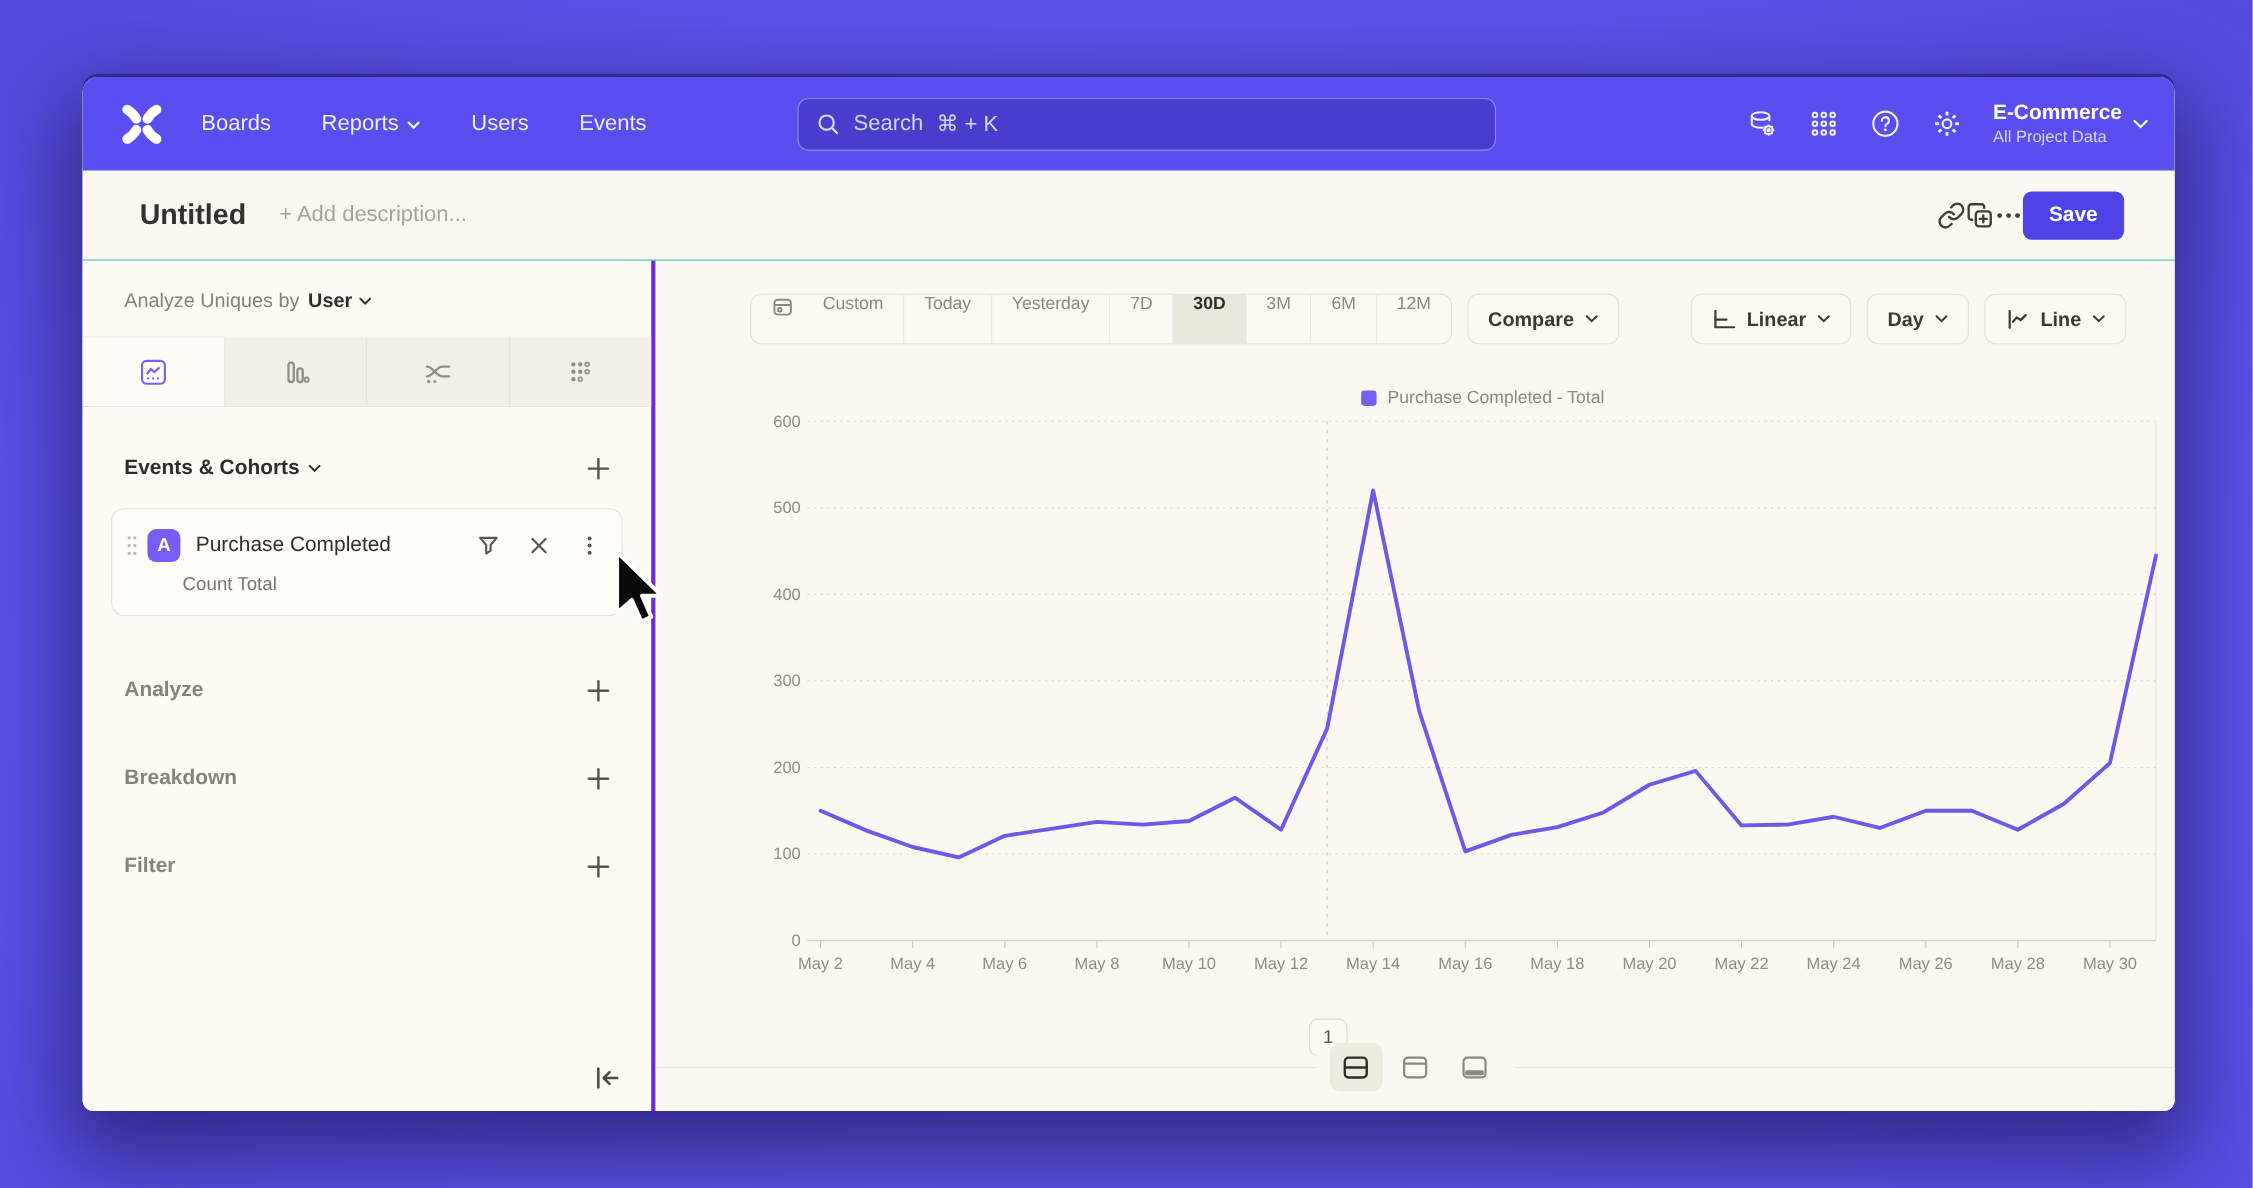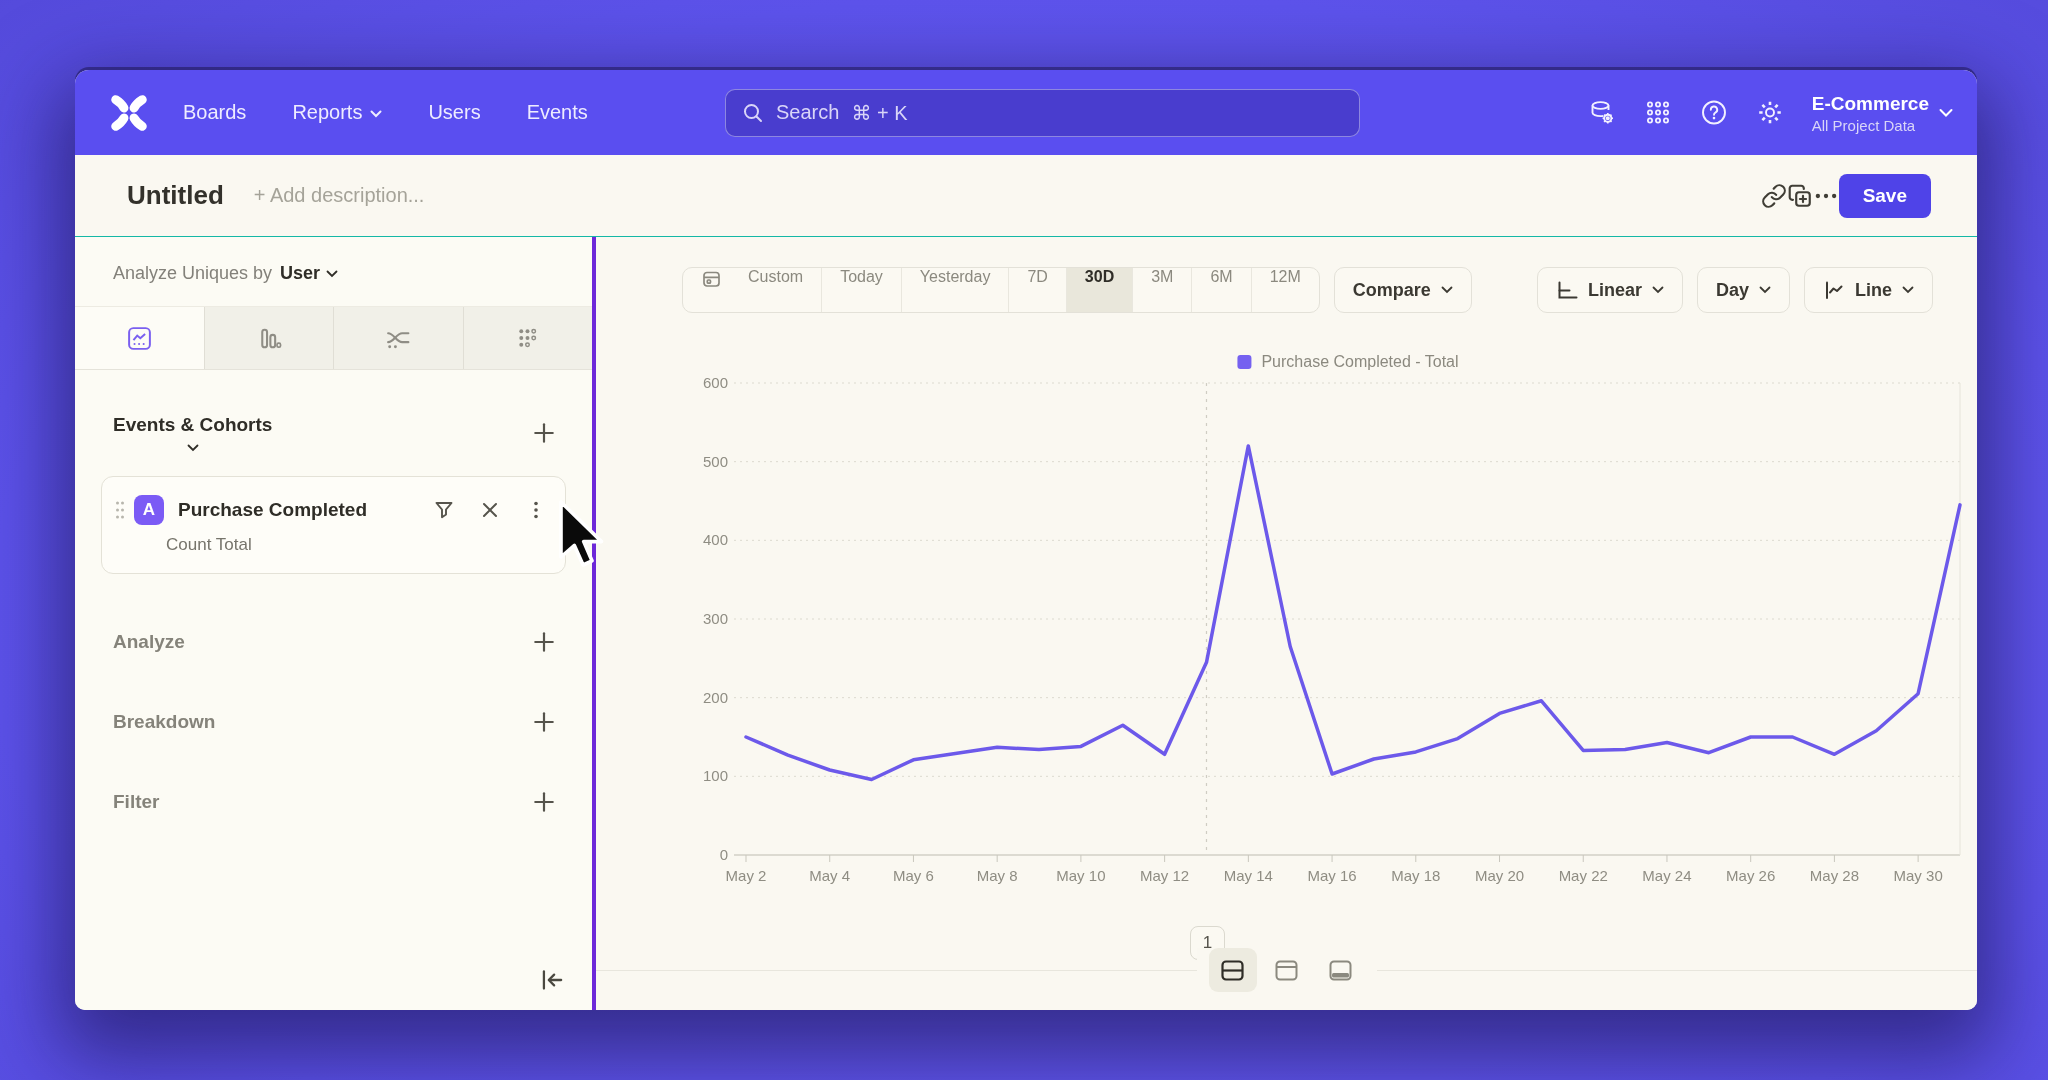--- a/index.html
+++ b/index.html
@@ -40,28 +40,28 @@
   .main { display:flex; height:773px; }
   .sidebar { position:relative; width:521px; flex:0 0 auto; background:#fcfbf4; border-right:4px solid #6d28d9; }
   .analyze-row { display:flex; align-items:center; gap:8px; padding:26px 38px 22px; font-size:18px; }
   .analyze-label { color:#83817a; }
   .analyze-value { color:#2f2d27; font-weight:bold; display:flex; align-items:center; gap:6px; cursor:pointer; }
   .tabstrip { display:flex; height:64px; border-top:1px solid #edebe2; border-bottom:1px solid #e5e3da; }
   .tab { flex:1; display:flex; align-items:center; justify-content:center; background:#f1f0e8; border-right:1px solid #e0ded5; cursor:pointer; color:#8f8d85; }
   .tab:last-child { border-right:none; }
   .tab.active { background:#fdfcf6; color:#7a5ff0; }
   .events-header { display:flex; align-items:center; margin:44px 36px 0 38px; }
-  .events-title { display:flex; align-items:center; gap:8px; font-size:19px; font-weight:bold; color:#2f2d27; cursor:pointer;flex-direction:column; }
+  .events-title { display:flex; align-items:center; gap:8px; font-size:19px; font-weight:bold; color:#2f2d27; cursor:pointer; }
   .plus-btn { margin-left:auto; width:24px; height:24px; color:#55534b; cursor:pointer; }
   .event-card { margin:24px 26px 0; background:#fefdf8; border:1.5px solid #e4e2d7; border-radius:12px; padding:18px 18px 18px 12px; }
   .card-row1 { display:flex; align-items:center; }
   .drag-handle { width:12px; height:24px; color:#b8b6ad; flex:0 0 auto; cursor:grab; }
   .event-badge { width:30px; height:30px; margin-left:8px; border-radius:8px; background:#7b5bf5; color:#fff;
     font-size:17px; font-weight:bold; display:flex; align-items:center; justify-content:center; }
-  .event-title { margin-left:14px; font-size:19px; font-weight:bold; color:#2f2d27; flex:1; }
+  .event-title { margin-left:14px; font-size:19px; font-weight:normal; color:#2f2d27; flex:1; }
   .card-icons { display:flex; align-items:center; gap:24px; color:#56544c; }
   .card-icon { width:22px; height:22px; cursor:pointer; }
   .card-row2 { margin:10px 0 0 52px; font-size:17px; color:#76746b; }
   .side-section { display:flex; align-items:center; padding:0 36px 0 38px; }
   .side-section .label { font-size:19px; font-weight:bold; color:#85837a; }
   .collapse-btn { position:absolute; bottom:16px; right:26px; width:28px; height:28px; color:#4a483f; cursor:pointer; }
 
   
   .content { position:relative; flex:1; background:#faf8f1; }
   .toolbar { position:absolute; left:86px; right:44px; top:30px; display:flex; justify-content:space-between; }

